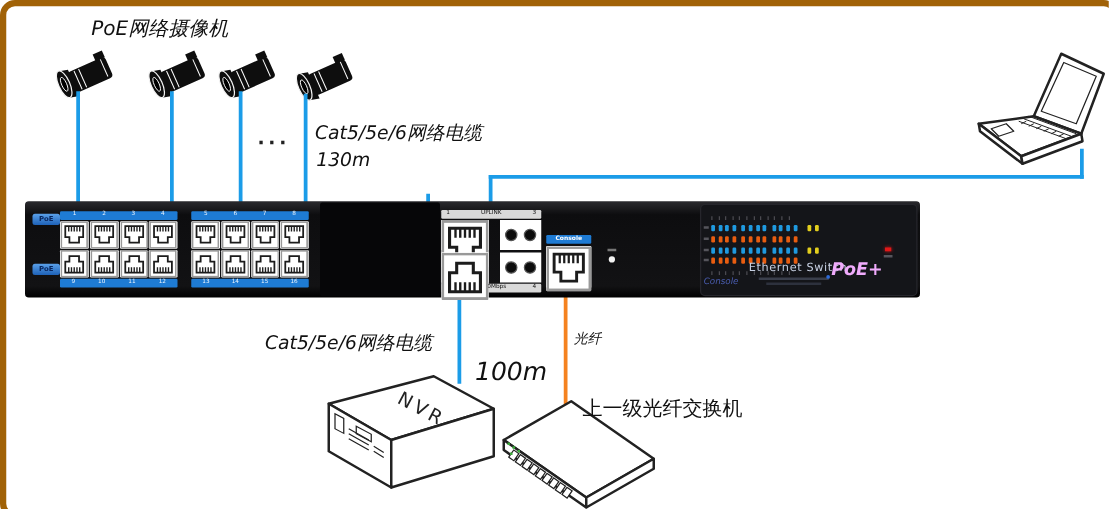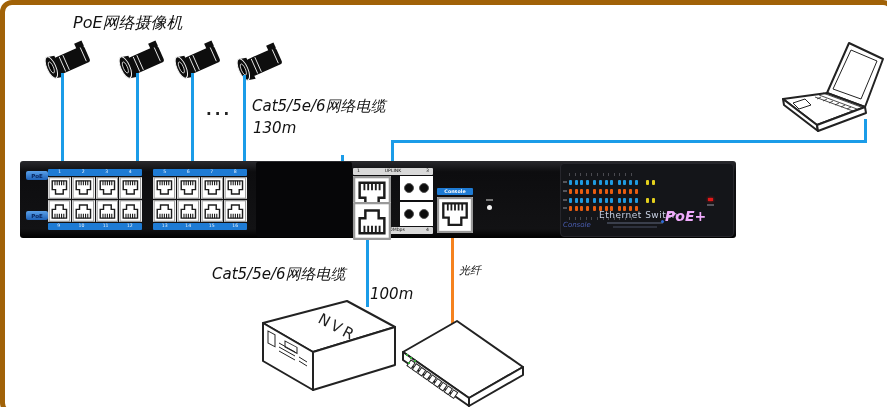--- a/index.html
+++ b/index.html
@@ -22,21 +22,21 @@
   
   .camera{position:absolute;width:62px;height:44px}
   #cam1{left:36px;top:34px} #cam2{left:110px;top:34px} #cam3{left:166px;top:34px} #cam4{left:228px;top:36px}
   
   #lbl-cam-title{left:68px;top:8px;font-size:16px;}
   #lbl-ellipsis{left:201px;top:100px;font-size:15px;font-weight:bold;letter-spacing:3px;color:#222;}
   #lbl-cable-top{left:247px;top:92px;font-size:15px;}
   #lbl-150{left:248px;top:114px;font-size:15px;}
   #lbl-mgmt{left:569px;top:110px;font-size:16px;}
   #lbl-cable-bot{left:207px;top:260px;font-size:15px;}
-  #lbl-100{left:365px;top:280px;font-size:15px;}
+  #lbl-100{left:375px;top:280px;font-size:20px;}
   #lbl-fiber{left:454px;top:258px;font-size:11px;}
   #lbl-upstream{left:461px;top:312px;font-size:16px;}
   
   #switch{position:absolute;left:15px;top:156px;width:716px;height:77px;border-radius:3px;
           background:linear-gradient(#2a2a2e,#0d0d0f 14%,#121214 88%,#000);}
   .poebadge{position:absolute;left:6px;width:22px;height:9px;border-radius:2px;
             background:linear-gradient(#5aa0e8,#1e62b8);color:#07245c;font-size:5.5px;font-weight:bold;
             display:flex;align-items:center;justify-content:center;}
   #poe-badge-1{top:10px} #poe-badge-2{top:50px}
   .pg{position:absolute;top:8px;width:94px;display:flex;flex-direction:column;}
@@ -482,14 +482,15 @@
       <rect x="9" y="41" width="2" height="2"></rect>
         <rect x="13" y="44" width="2" height="2"></rect>
       <rect x="17" y="47" width="2" height="2"></rect>
         <rect x="11" y="49" width="2" height="2"></rect>
     </g>
   </svg>
 
   <div class="lbl it" id="lbl-cable-bot">Cat5/5e/6网络电缆</div>
   <div class="lbl it" id="lbl-100">100m</div>
   <div class="lbl it" id="lbl-fiber">光纤</div>
+  <div class="lbl" id="lbl-upstream">上一级光纤交换机</div>
 
 </div>
 
 </body></html>

